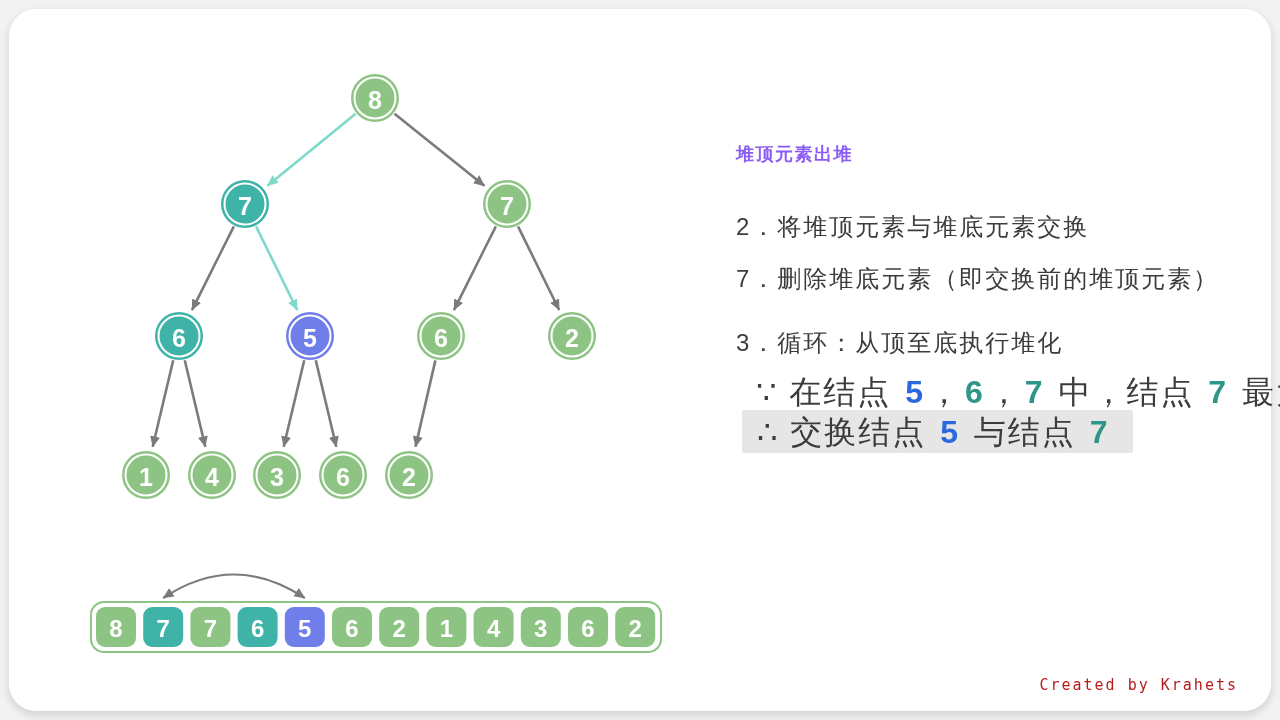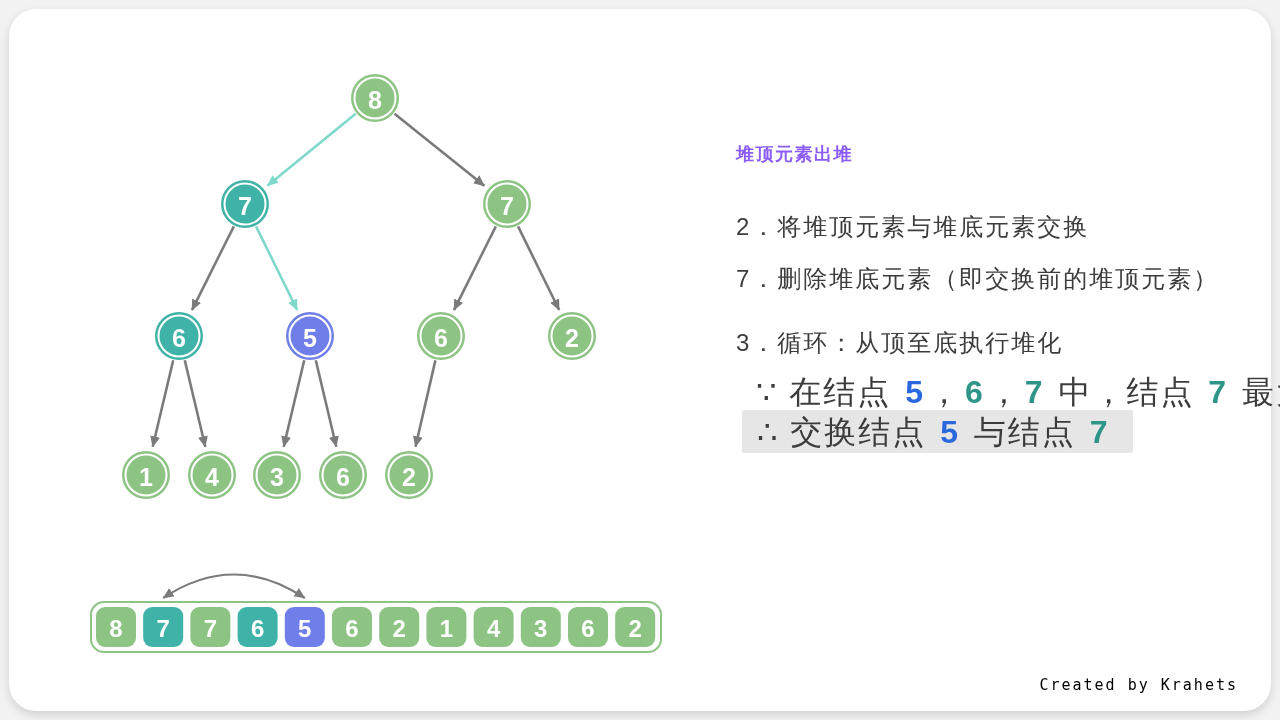--- a/index.html
+++ b/index.html
@@ -32,21 +32,21 @@
   .reason-plain{left:756px;top:377px;}
   .reason-box{
     left:742px;top:410px;
     background:#e6e6e6;border-radius:2px;
     padding:7px 20px 6px 15px;
   }
   .reason .num{font-weight:700;padding:0 3px;}
   .footer-credit{
     position:absolute;right:42px;top:676px;
     font-family:"DejaVu Sans Mono","Liberation Mono",monospace;
-    font-size:15px;letter-spacing:2px;color:#000000;white-space:nowrap;margin-left:36px;
+    font-size:15px;letter-spacing:2px;color:#b91c1c;white-space:nowrap;margin-left:36px;
   }
 </style>
 </head>
 <body>
 
 <div class="card"></div>
 
 <svg id="diagram" viewBox="0 0 1280 720" xmlns="http://www.w3.org/2000/svg">
     <defs>
       <marker id="ah-gray" markerUnits="userSpaceOnUse" markerWidth="14" markerHeight="12" refX="10.5" refY="5" orient="auto-start-reverse">

